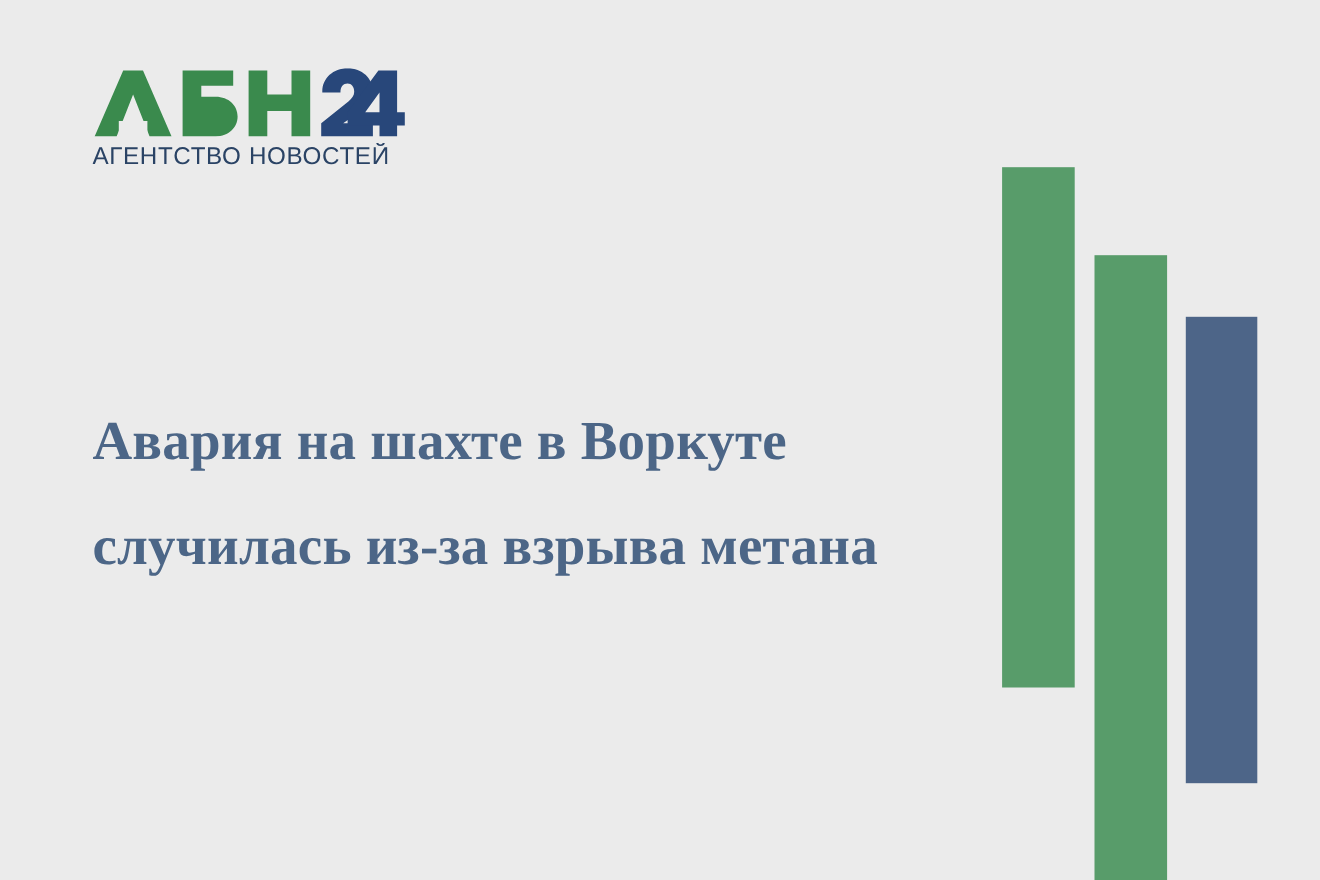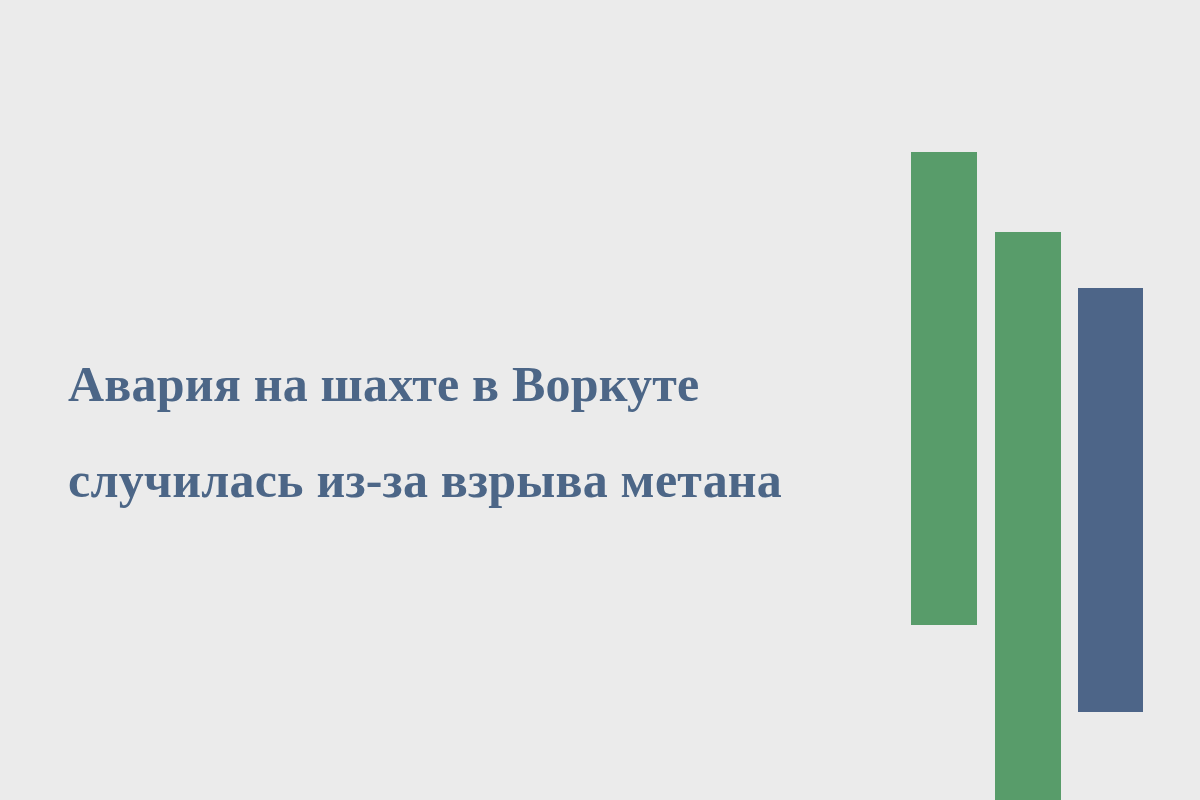--- a/index.html
+++ b/index.html
@@ -71,36 +71,66 @@
     margin-top: 6px;
     height: 24px;
   }
 
   
   .headline {
     position: absolute;
     left: 68px;
     top: 336px;
     width: 800px;
-    margin: 0;
+    margin: 16px;
     font-family: "Liberation Serif", "DejaVu Serif", serif;
     font-weight: 700;
     font-size: 50px;
     line-height: 96px;
     letter-spacing: 0.2px;
     color: #4c6687;
   }
 </style>
 </head>
 <body>
 
 <div class="canvas">
 
   <div class="bars">
     <div class="bar bar-1"></div>
     <div class="bar bar-2"></div>
     <div class="bar bar-3"></div>
   </div>
 
+  <div class="logo">
+
+    <svg class="logo-mark" viewBox="0 0 290 62" xmlns="http://www.w3.org/2000/svg">
+
+      <path d="M2 62 L28 2 L46 2 L72 62 L52 62 L37 24 L22 62 Z" fill="#3a8a4d"></path>
+      <path d="M24 48 L50 48 L50 62 L24 62 Z" fill="#ebebeb"></path>
+
+      <path d="M82 2 L128 2 L128 16 L99 16 L99 26 L112 26
+               C124 26 132 34 132 44 C132 54 124 62 112 62
+               L82 62 Z M99 38 L110 38 C114 38 116 40.5 116 44
+               C116 47.5 114 50 110 50 L99 50 Z" fill="#3a8a4d"></path>
+
+      <path d="M142 2 L159 2 L159 24 L181 24 L181 2 L198 2
+               L198 62 L181 62 L181 39 L159 39 L159 62 L142 62 Z" fill="#3a8a4d"></path>
+
+      <path d="M209 21 C209 9 219 0 232 0 C245 0 255 9 255 21
+               C255 28 251 33 245 38 L228 50 L255 50 L255 62
+               L208 62 L208 50 L233 30 C236 27.5 238 25 238 21.5
+               C238 17 235.5 14 232 14 C228 14 225.5 17 225.5 22
+               L209 22 Z" fill="#28477a"></path>
+
+      <path d="M285 2 L285 40 L292 40 L292 52 L285 52 L285 62
+               L269 62 L269 52 L240 52 L240 40 L268 2 Z
+               M269 22 L256 40 L269 40 Z" fill="#28477a" transform="translate(-8,0)"></path>
+    </svg>
+
+    <svg class="logo-wordmark" viewBox="0 0 290 24" xmlns="http://www.w3.org/2000/svg">
+      <text x="0" y="19" font-family="Liberation Sans, sans-serif" font-size="22" font-weight="400" letter-spacing="0.6" fill="#2a4365">АГЕНТСТВО НОВОСТЕЙ</text>
+    </svg>
+  </div>
 
   <h1 class="headline">Авария на шахте в Воркуте случилась из-за взрыва метана</h1>
 
 </div>
 
 </body></html>

